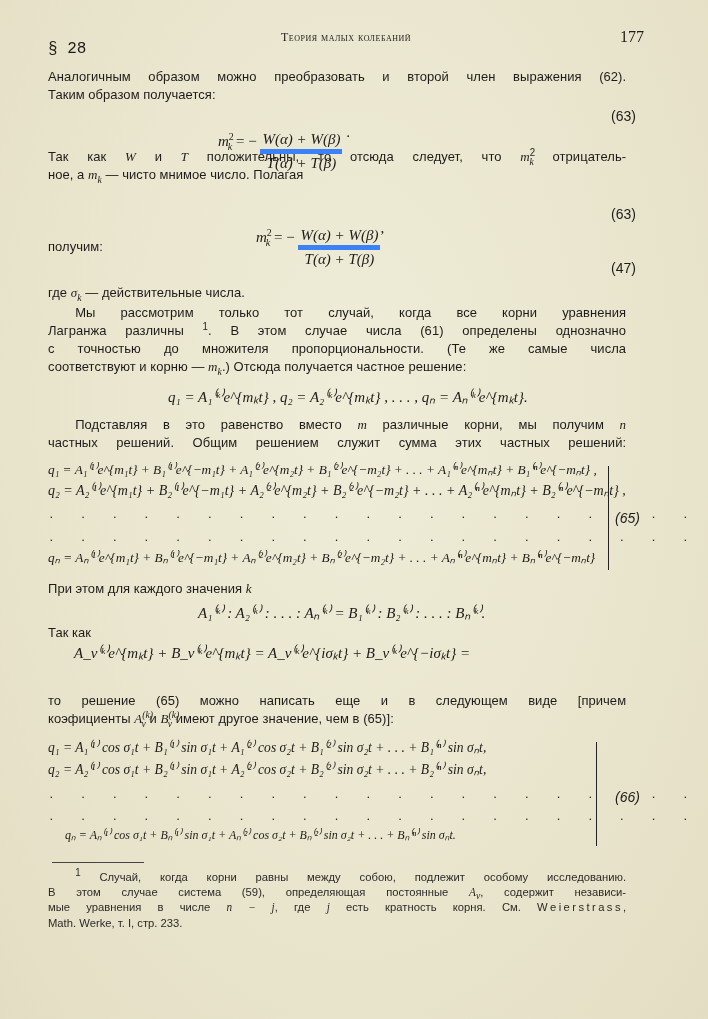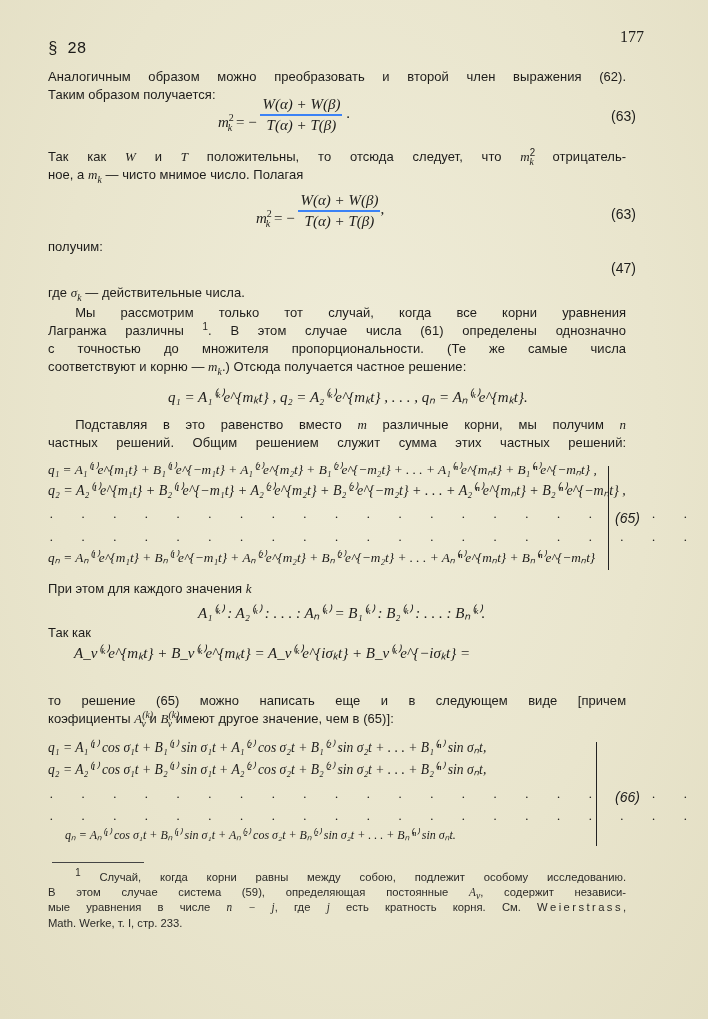--- a/index.html
+++ b/index.html
@@ -17,37 +17,38 @@
   .header .title { position: absolute; left: 0; width: 596px; text-align: center; top: 2px; font-size: 12px; letter-spacing: 0.5px; font-variant: small-caps; }
   .header .pno { position: absolute; right: 0; top: 0; font-size: 16px; }
 
   .blk { position: absolute; left: 0; width: 596px; font-size: 13.4px; line-height: 18px; font-family: "Liberation Sans", sans-serif; letter-spacing: 0.05px; transform: scaleX(0.97); transform-origin: left top; }
   .just { text-align: justify; text-align-last: justify; }
   .indent { text-indent: 28px; }
   .m { font-family: "Liberation Serif", serif; font-style: italic; }
   .eq { position: absolute; left: 0; width: 596px; font-family: "Liberation Serif", serif; font-size: 15px; }
   .eqno { position: absolute; right: 8px; font-family: "Liberation Sans", sans-serif; font-size: 14px; }
   .frac { display: inline-block; vertical-align: middle; text-align: center; }
-  .frac .num { display: block; padding: 0 2px 1px; border-bottom: 2px solid #3b82f6; }
+  .frac .num { display: block; padding: 0 2px 1px; border-bottom: 5px solid #3b82f6; margin-top: 35px; }
   .frac .den { display: block; padding: 1px 2px 0; }
   sub, sup { font-size: 10px; line-height: 0; }
   .sys { position: absolute; left: 0; font-family: "Liberation Serif", serif; font-size: 14.2px; line-height: 19px; white-space: nowrap; }
   .dots { letter-spacing: 12.6px; font-size: 13px; }
   .brace { position: absolute; border-right: 1.5px solid #222; }
   .fnrule { position: absolute; left: 4px; width: 92px; border-top: 1px solid #444; }
   .fn { position: absolute; left: 0; width: 596px; font-size: 11.6px; line-height: 14.5px; font-family: "Liberation Sans", sans-serif; color: #2b2a27; transform: scaleX(0.97); transform-origin: left top; }
   .sp { letter-spacing: 2.5px; }
 </style>
 </head>
 <body>
 
 <div class="page">
 
   <div class="header">
     <span class="sec">§ 28</span>
+    <span class="title">Теория малых колебаний</span>
     <span class="pno">177</span>
   </div>
 
   <div class="blk" style="top:68px;">
     <div class="just">Аналогичным образом можно преобразовать и второй член выражения (62).</div>
     <div>Таким образом получается:</div>
   </div>
 
   <div class="eq" style="top:96px; height:48px;">
     <div style="position:absolute; left:170px; top:0;">

